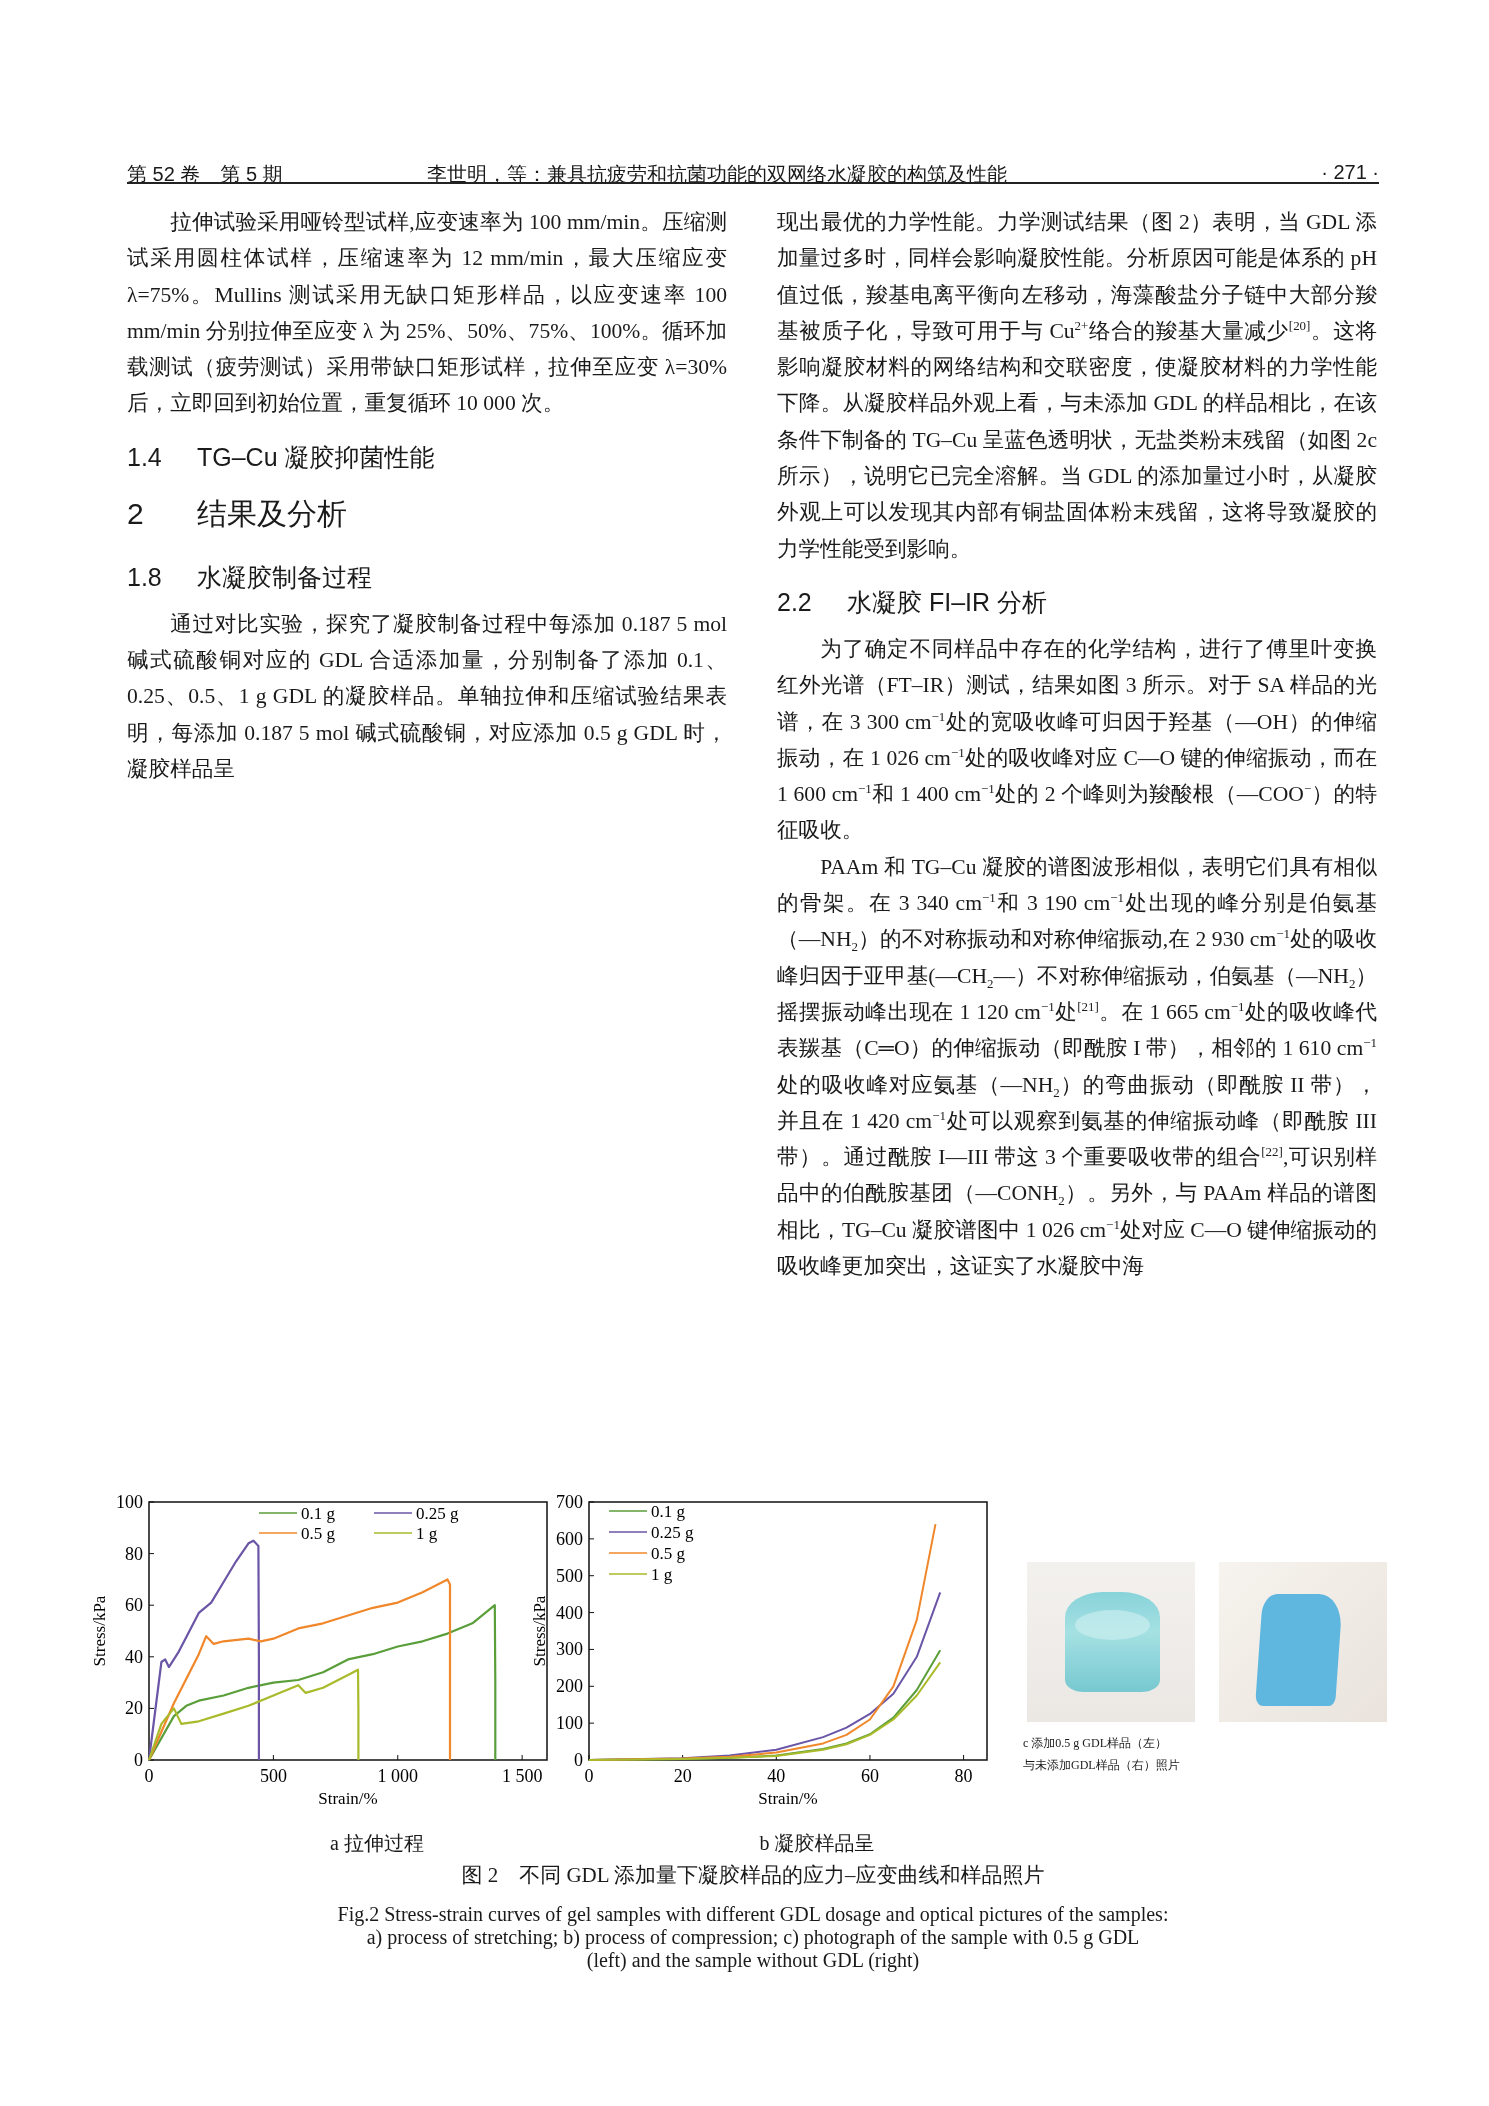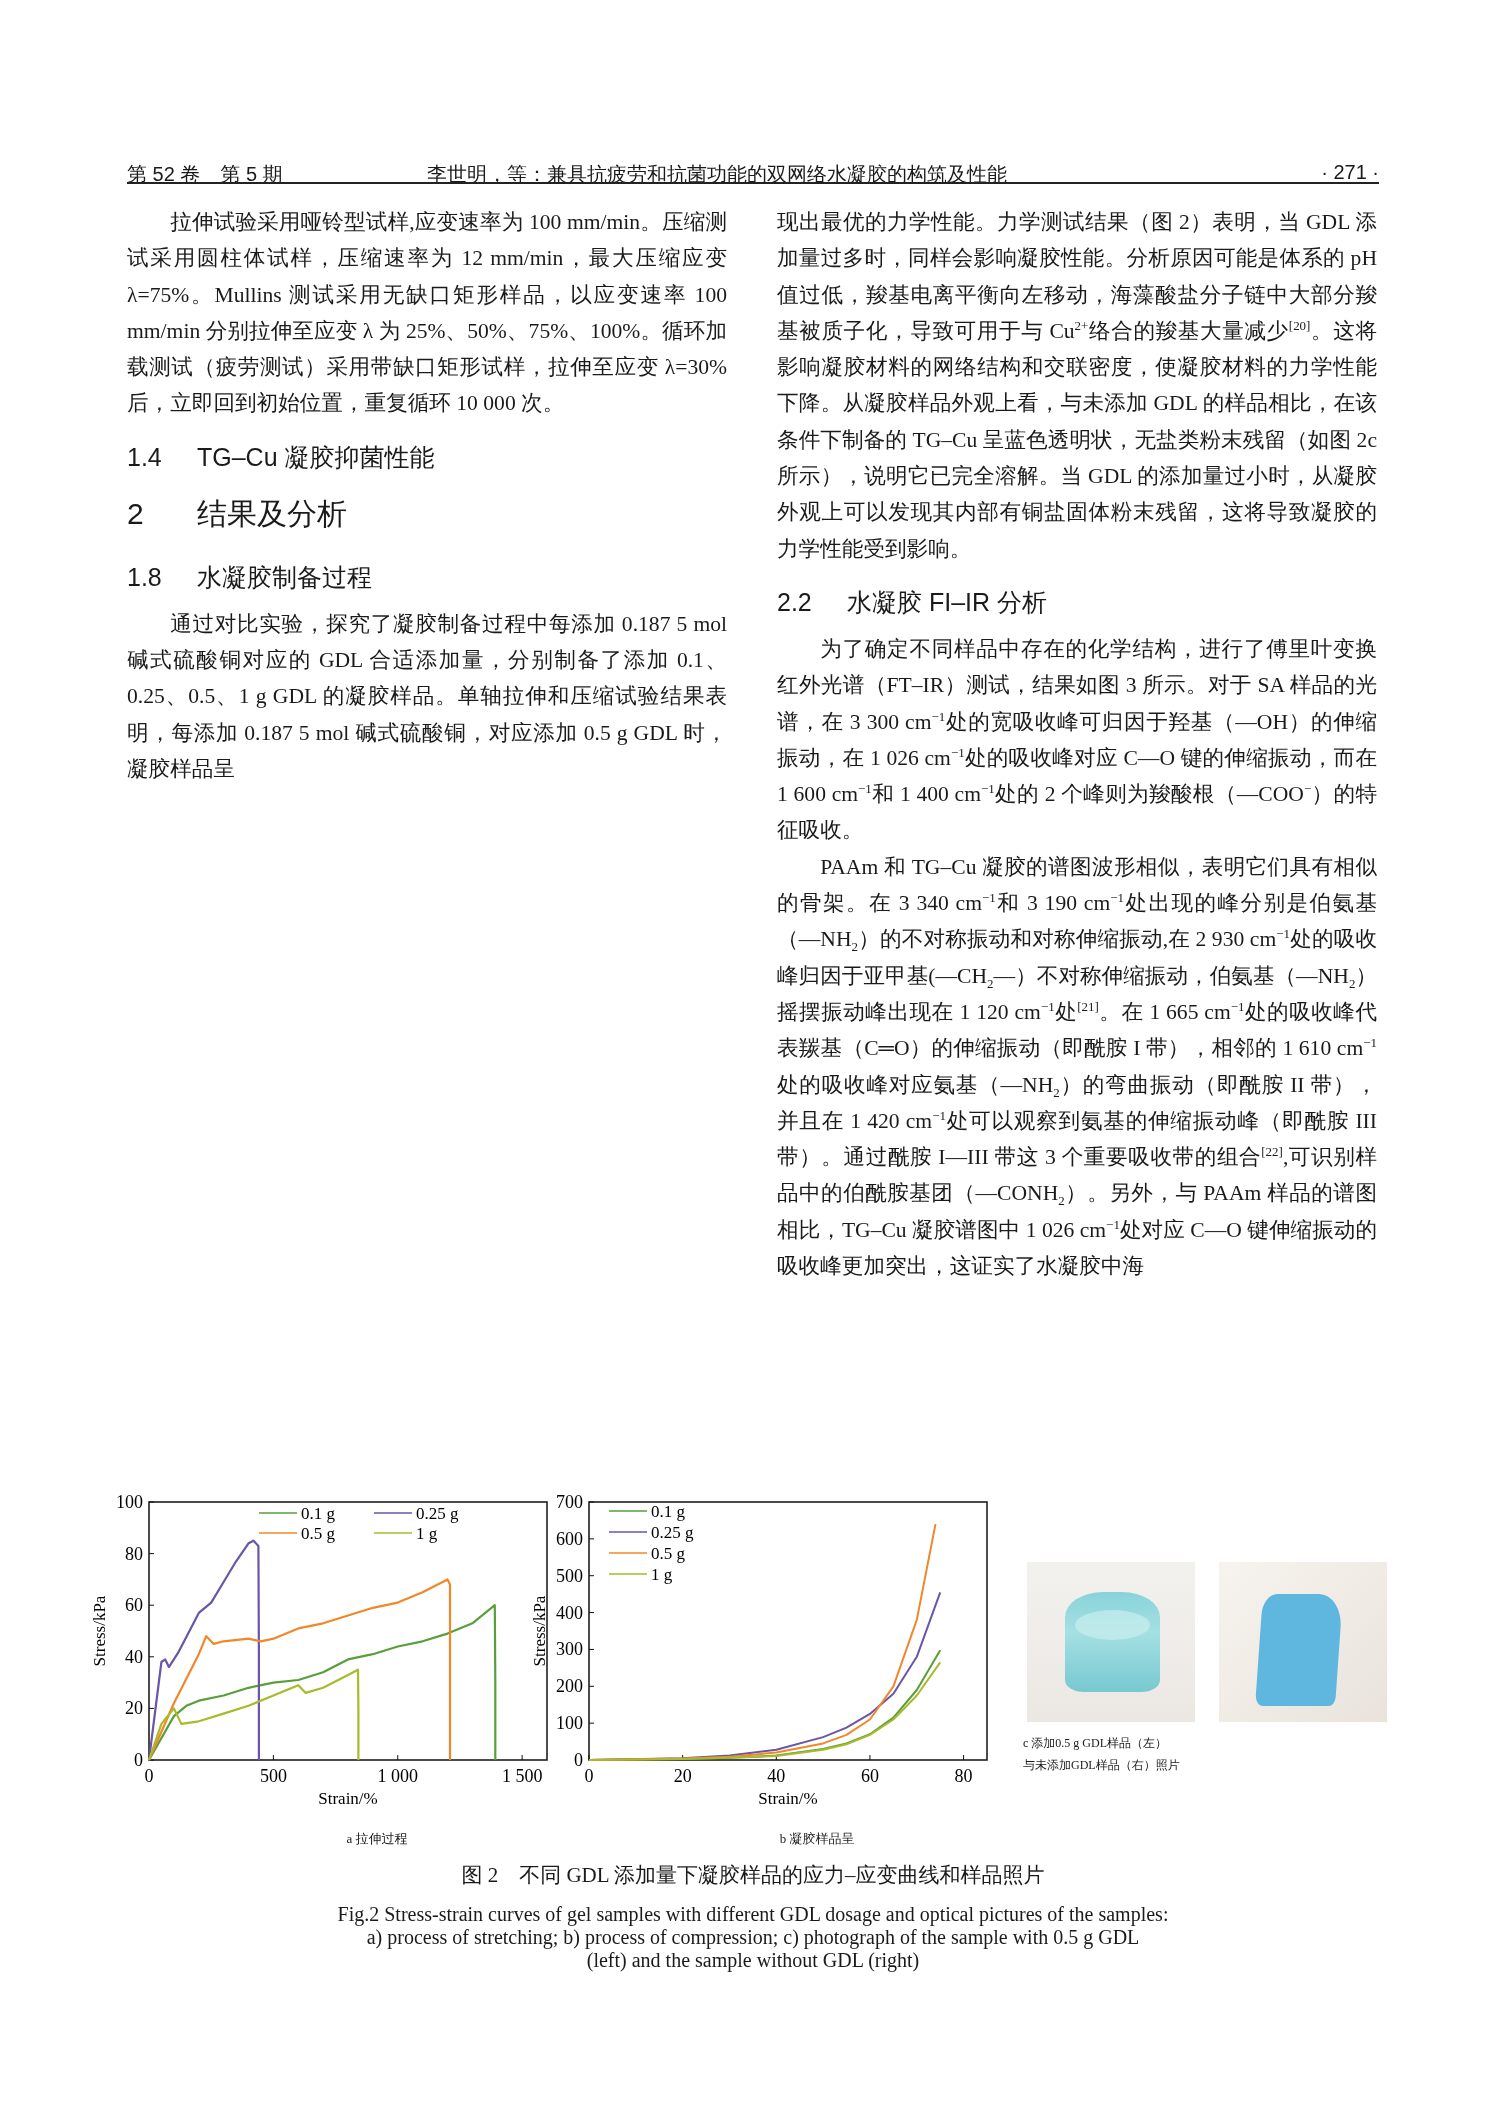--- a/index.html
+++ b/index.html
@@ -19,21 +19,21 @@
   .p.ind { text-indent:2em; }
   .h2 { font-family:"Liberation Sans","DejaVu Sans",sans-serif; font-size:25px; margin:18px 0 12px 0; line-height:34px; }
   .h1 { font-family:"Liberation Sans","DejaVu Sans",sans-serif; font-size:30px; margin:20px 0 26px 0; line-height:40px; }
   .h2 .num, .h1 .num { display:inline-block; width:70px; }
   sup { font-size:0.6em; line-height:0; }
   sub { font-size:0.6em; line-height:0; }
 
   .fig { position:absolute; left:127px; top:1490px; width:1252px; height:490px; }
   .chart { position:absolute; }
   .chart svg { overflow:visible; }
-  .subcap { font-size:13px; text-align:center; font-family:"Liberation Serif",serif; position:absolute; }
+  .subcap { font-size:20px; text-align:center; font-family:"Liberation Serif",serif; position:absolute; }
   .photos { position:absolute; left:900px; top:72px; width:360px; height:160px; }
   .photo { position:absolute; top:0; width:168px; height:160px; }
   .photo.l { left:0; background:linear-gradient(#f3f1ee,#ebe8e4); }
   .photo.r { left:192px; background:linear-gradient(135deg,#f7f3ee,#e9e3dc); }
   .gel1 { position:absolute; left:38px; top:30px; width:95px; height:100px;
           background:linear-gradient(#7fd1d8,#9fe0e3 40%,#6ec6cf); border-radius:40% 40% 20% 20% / 25% 25% 12% 12%; opacity:.92; }
   .gel1::before { content:""; position:absolute; left:10px; top:18px; width:75px; height:30px; background:#c6eef0; border-radius:50%; opacity:.7; }
   .gel2 { position:absolute; left:40px; top:32px; width:80px; height:112px; background:#5fb7df;
           border-radius:18% 30% 8% 10%; transform:skewX(-4deg); }
   .photocap { position:absolute; left:896px; top:242px; width:370px; font-size:12px; line-height:22px; text-align:left; }

